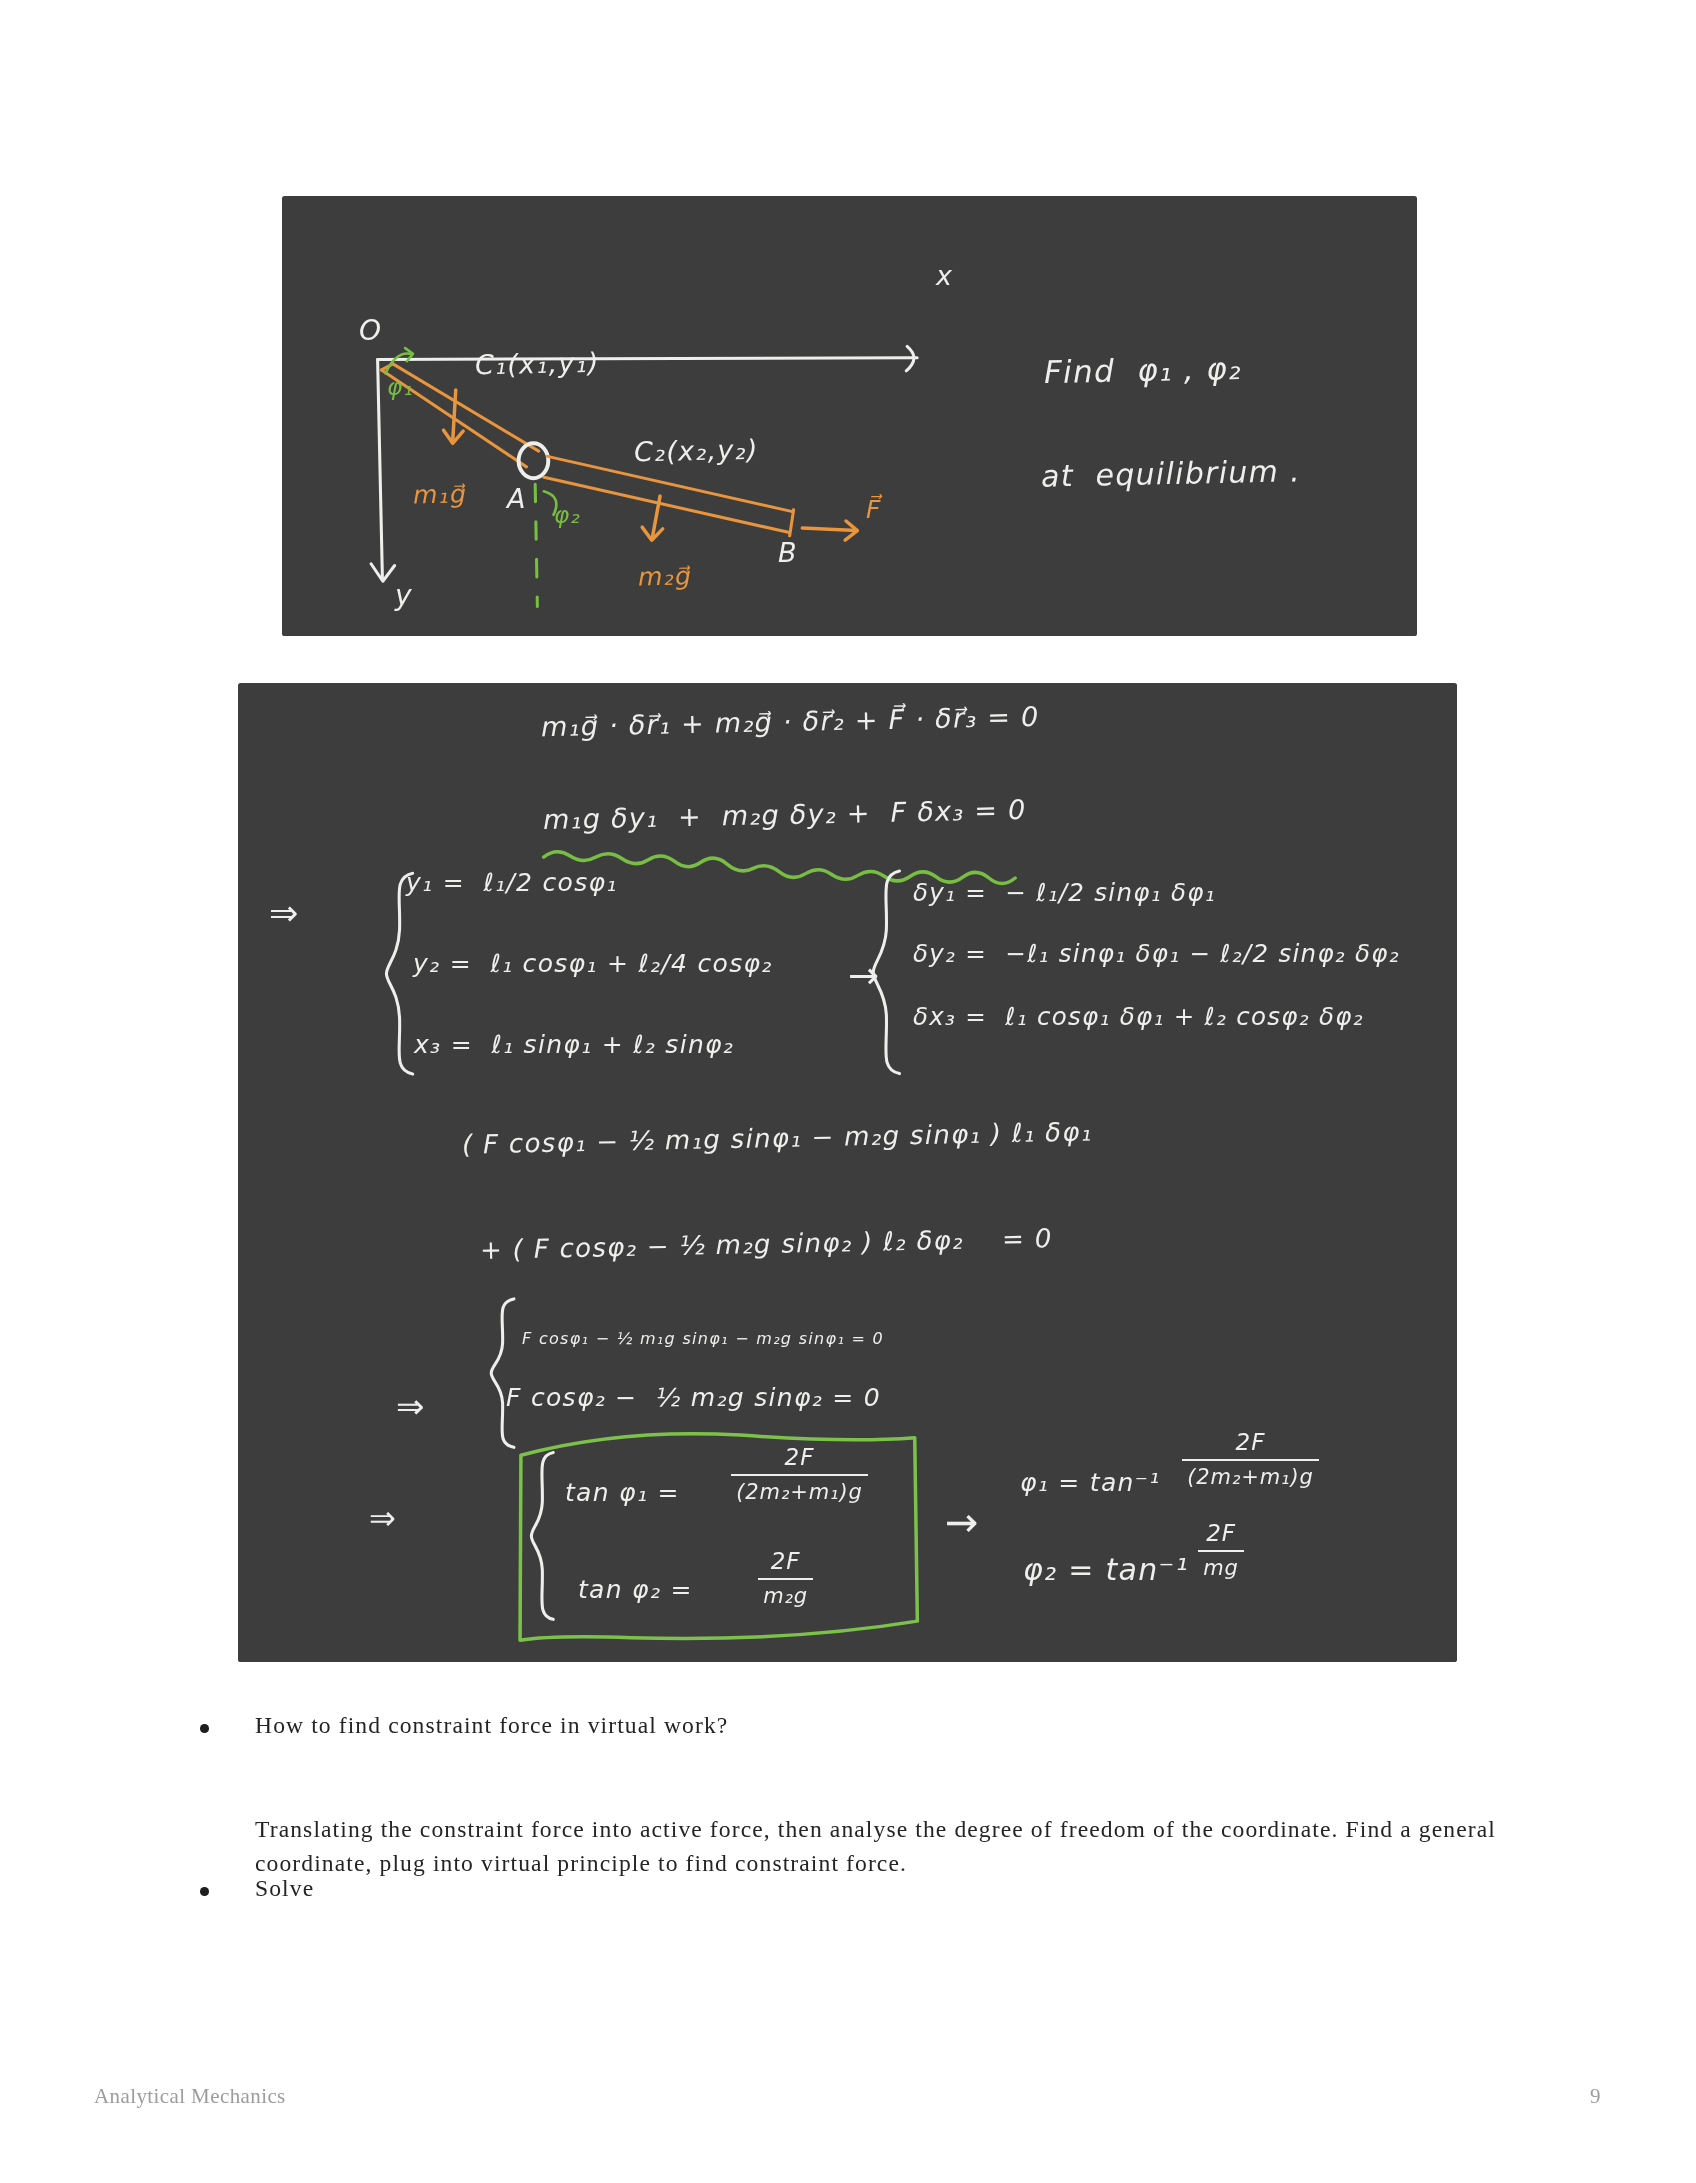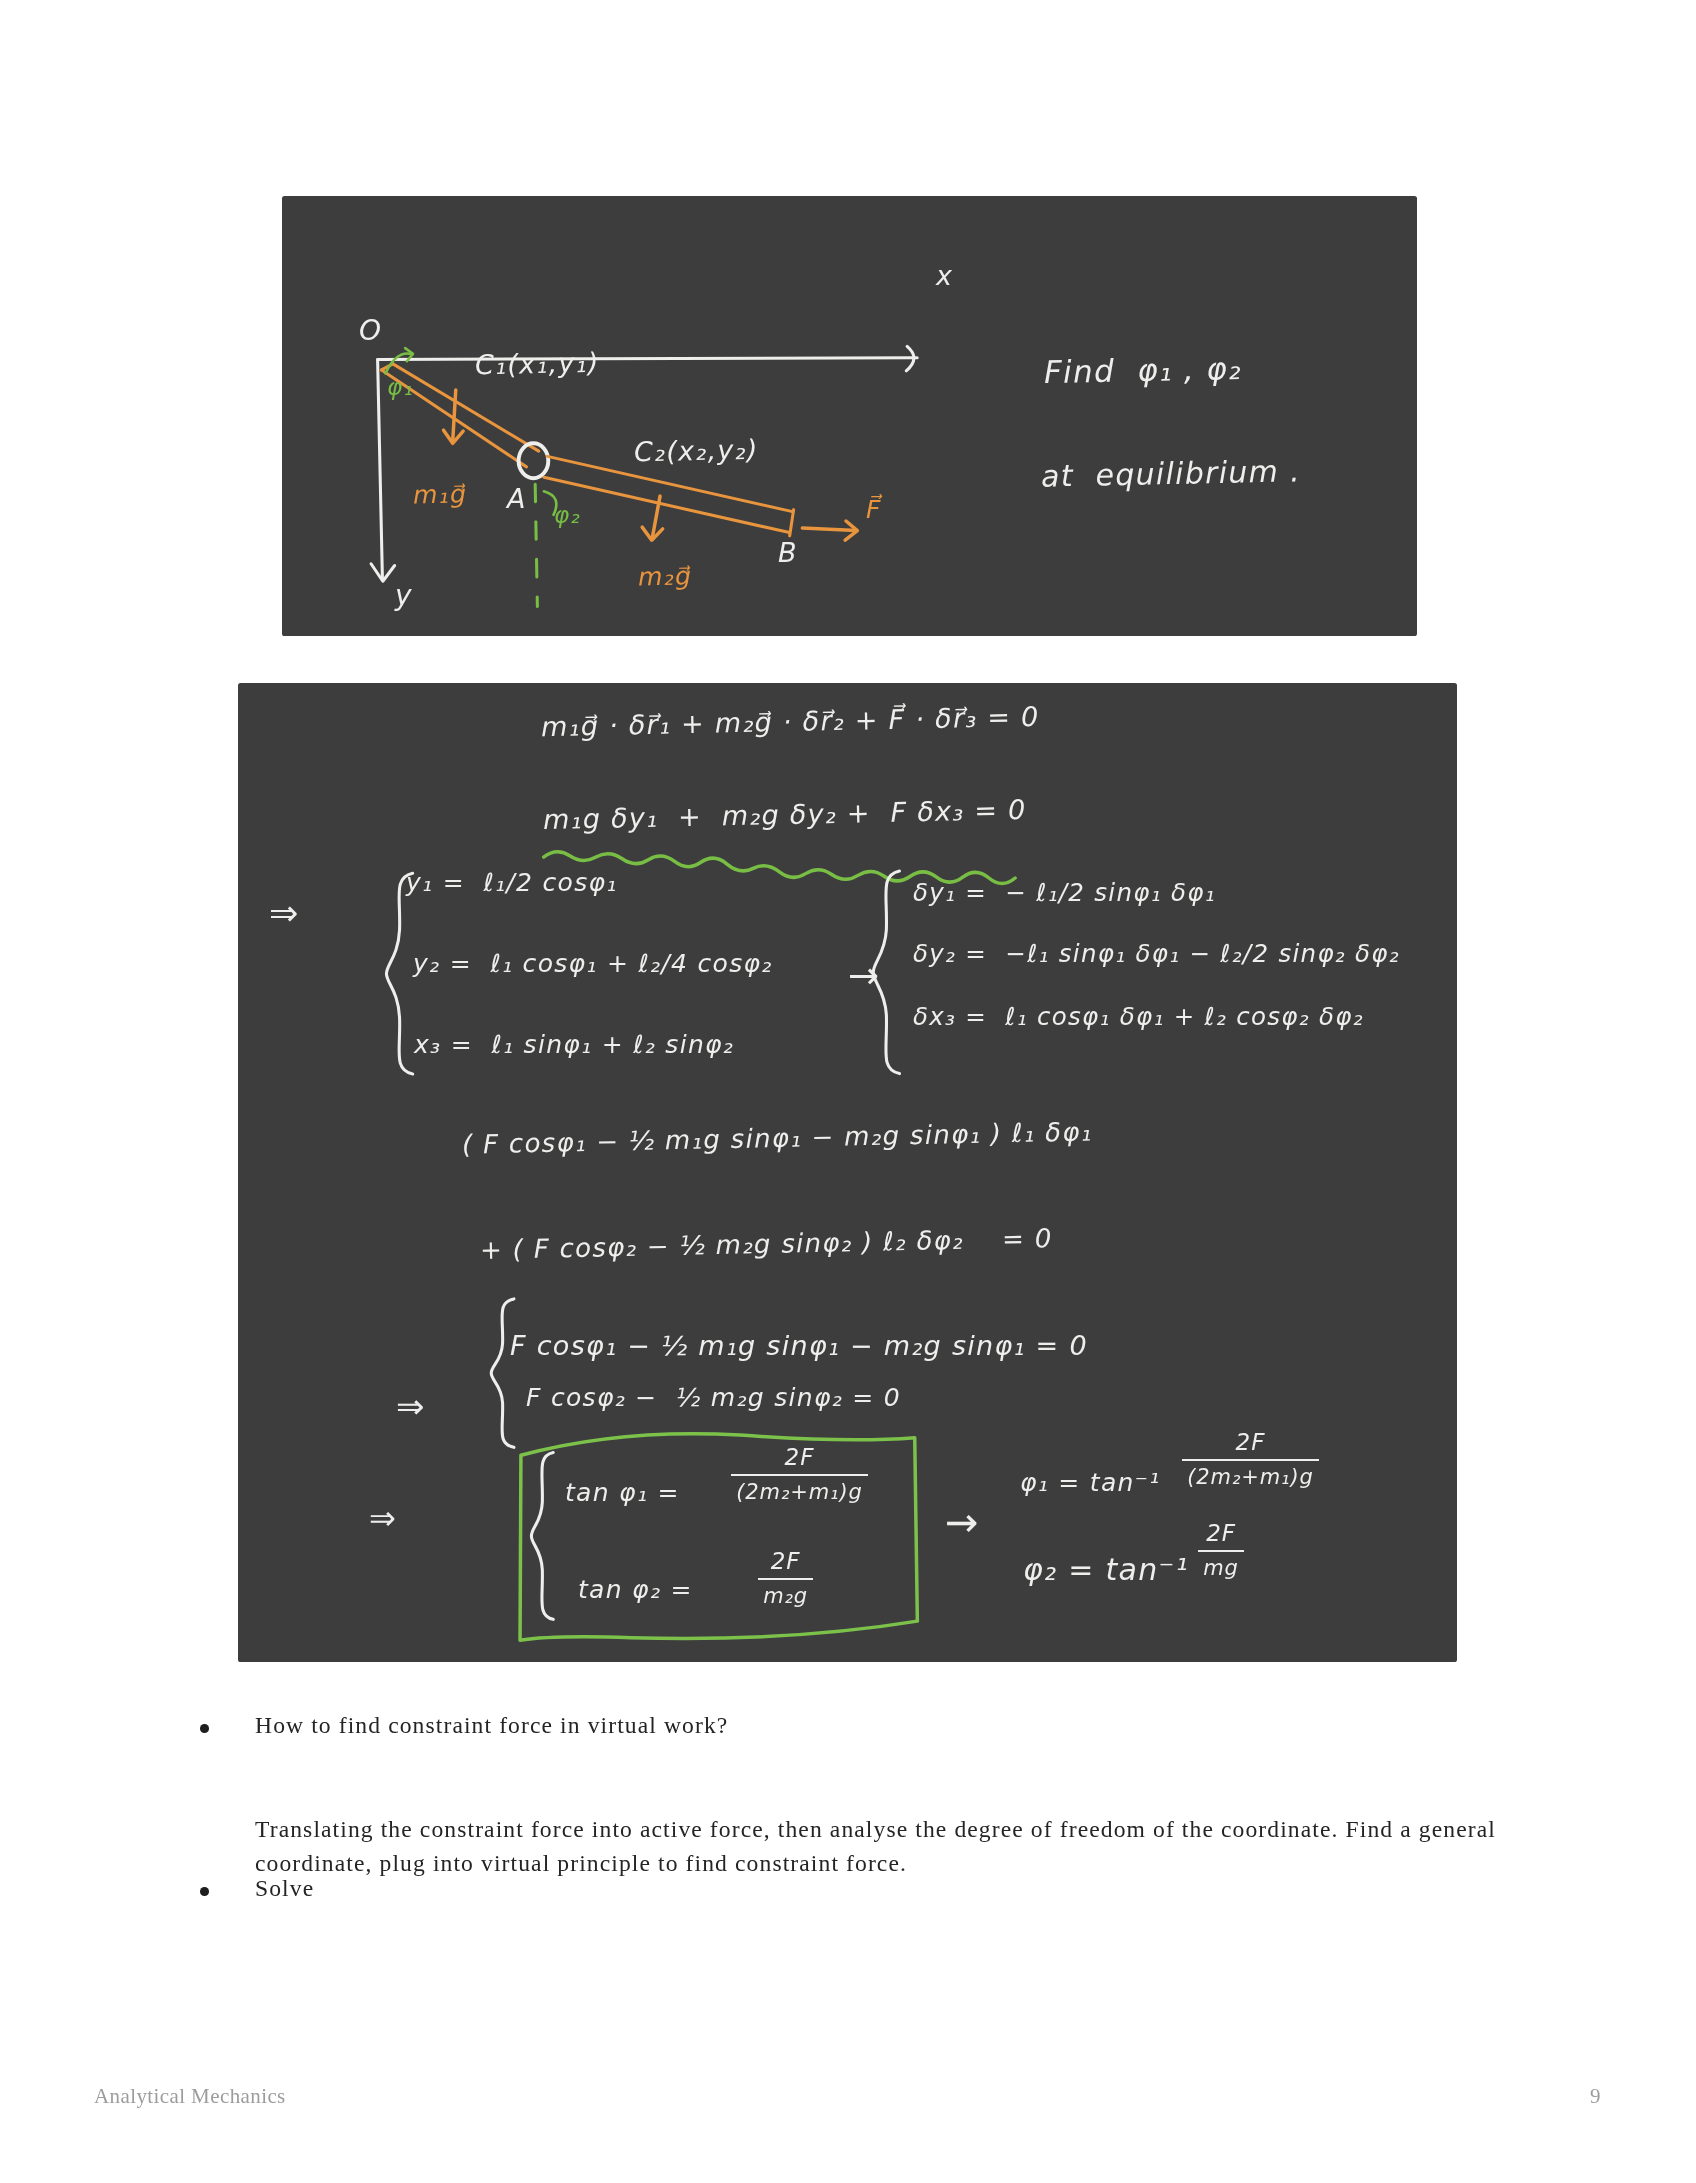--- a/index.html
+++ b/index.html
@@ -117,22 +117,22 @@
     <span class="hw" style="left:610px;top:272px;font-size:37px">→</span>
 
     <span class="hw" style="left:675px;top:196px;font-size:24.5px">δy₁ =  − ℓ₁/2 sinφ₁ δφ₁</span>
     <span class="hw" style="left:675px;top:257px;font-size:24.5px">δy₂ =  −ℓ₁ sinφ₁ δφ₁ − ℓ₂/2 sinφ₂ δφ₂</span>
     <span class="hw" style="left:675px;top:320px;font-size:24.5px">δx₃ =  ℓ₁ cosφ₁ δφ₁ + ℓ₂ cosφ₂ δφ₂</span>
 
     <span class="hw t1" style="left:224px;top:441px;font-size:26px">( F cosφ₁ − ½ m₁g sinφ₁ − m₂g sinφ₁ ) ℓ₁ δφ₁</span>
     <span class="hw t1" style="left:242px;top:547px;font-size:26px">+ ( F cosφ₂ − ½ m₂g sinφ₂ ) ℓ₂ δφ₂    = 0</span>
 
     <span class="hw" style="left:158px;top:704px;font-size:34px">⇒</span>
-    <span class="hw" style="left:272px;top:647px;font-size:27px">F cosφ₁ − ½ m₁g sinφ₁ − m₂g sinφ₁ = 0</span>
-    <span class="hw" style="left:288px;top:701px;font-size:25px">F cosφ₂ −  ½ m₂g sinφ₂ = 0</span>
+    <span class="hw" style="left:284px;top:647px;font-size:16px">F cosφ₁ − ½ m₁g sinφ₁ − m₂g sinφ₁ = 0</span>
+    <span class="hw" style="left:268px;top:701px;font-size:25px">F cosφ₂ −  ½ m₂g sinφ₂ = 0</span>
 
     <span class="hw" style="left:131px;top:817px;font-size:32px">⇒</span>
 
     <span class="hw" style="left:327px;top:796px;font-size:25px">tan φ₁ =</span>
     <div class="frac" style="left:493px;top:761px">
       <span class="num">2F</span>
       <span class="den">(2m₂+m₁)g</span>
     </div>
 
     <span class="hw" style="left:340px;top:893px;font-size:25px">tan φ₂ =</span>

